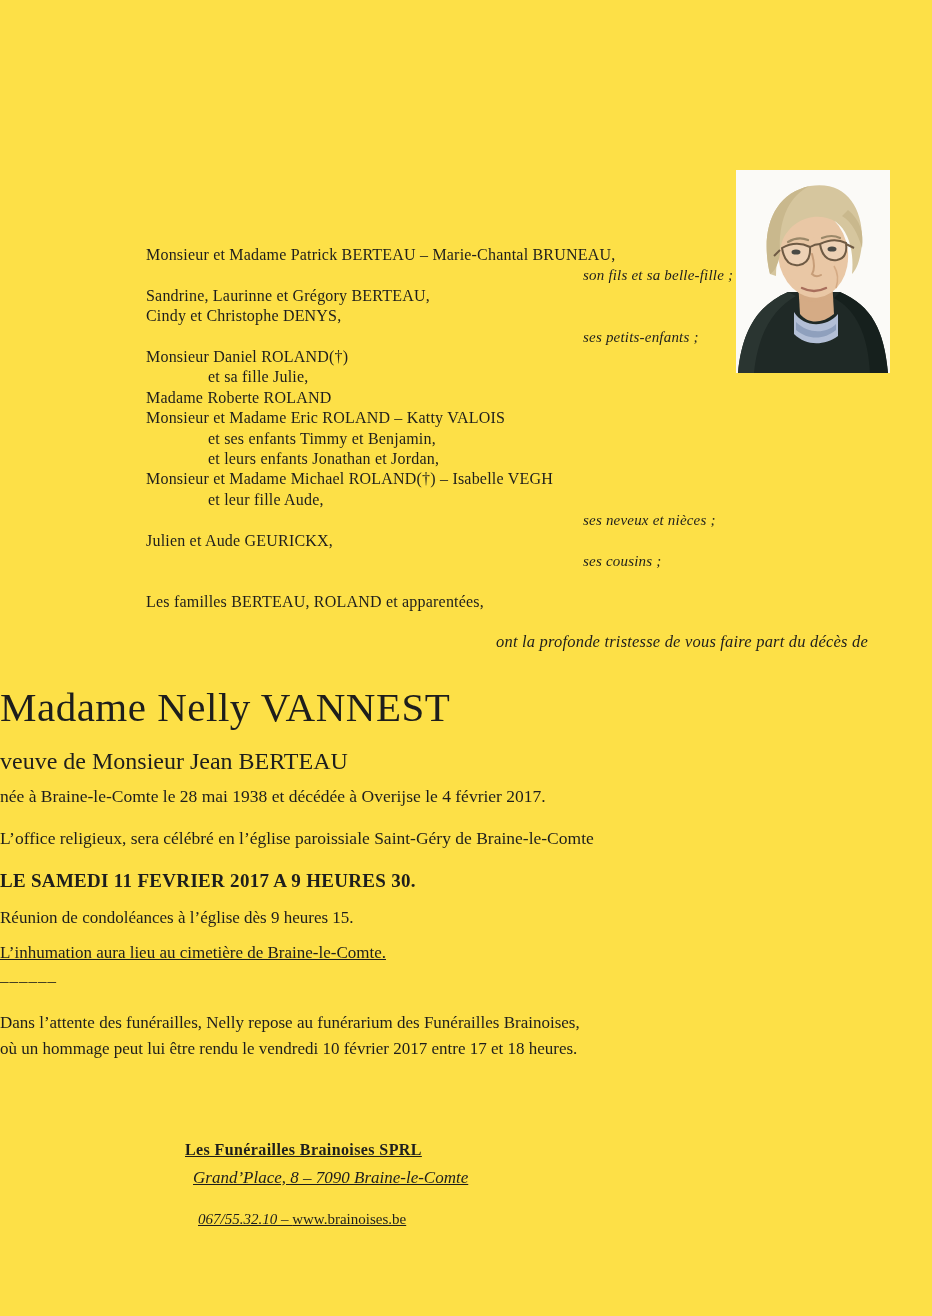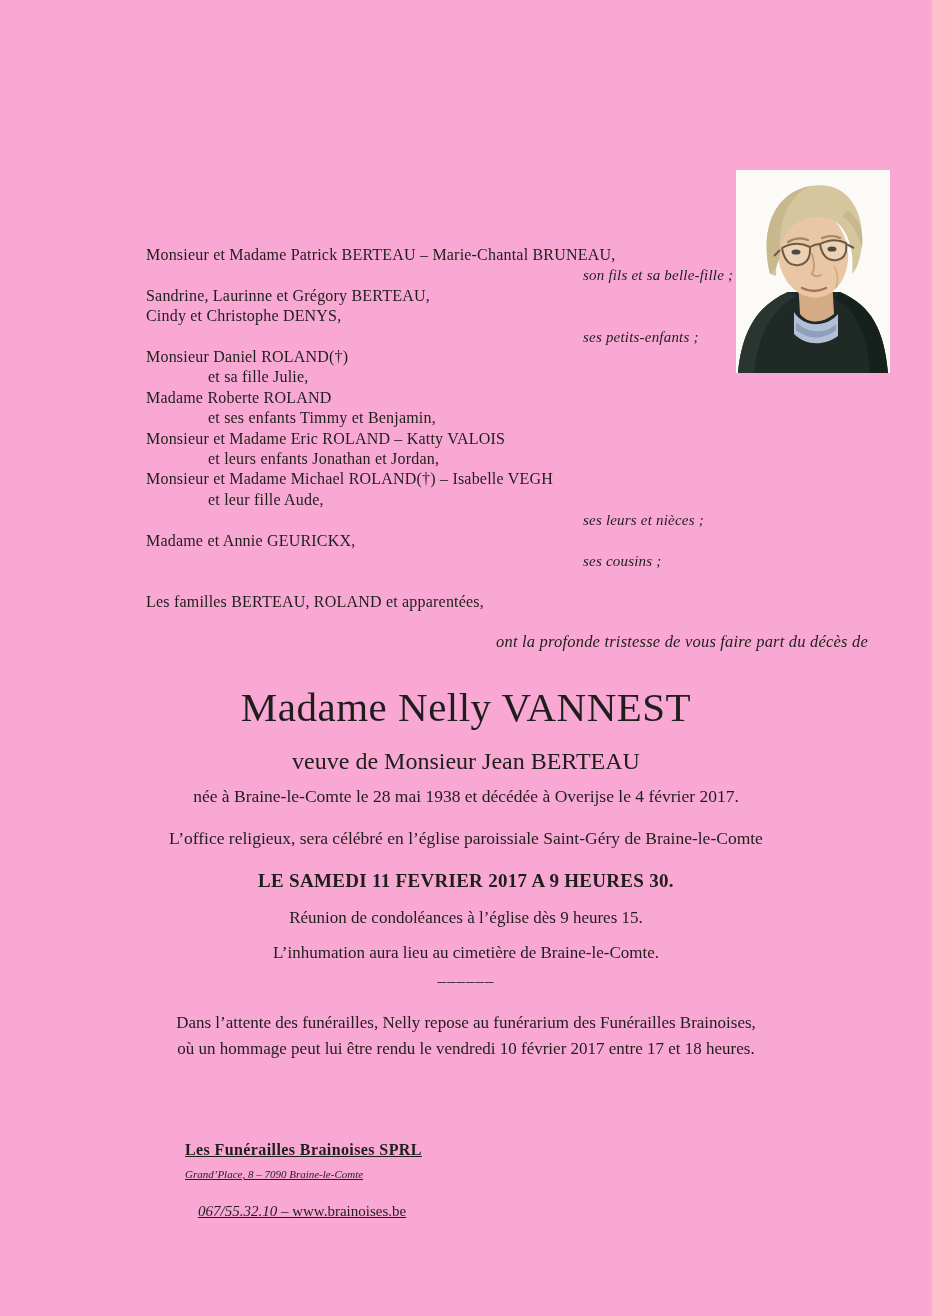--- a/index.html
+++ b/index.html
@@ -1,21 +1,21 @@
 <!DOCTYPE html>
 <html><head>
 <meta charset="utf-8">
 <style>
   html, body { margin: 0; padding: 0; background: #e9e9e9; }
   .page {
     position: relative;
     width: 932px;
     height: 1316px;
     margin: 0 auto;
-    background: #f9a8d4;
+    background: #fde047;
     font-family: "Liberation Serif", serif;
     color: #1e1e1c;
     overflow: hidden;
   }
 
   
   .photo {
     position: absolute;
     left: 736px;
     top: 170px;
@@ -47,45 +47,45 @@
     position: absolute;
     left: 0;
     top: 632px;
     width: 868px;
     text-align: right;
     font-style: italic;
     font-size: 16.5px;
     letter-spacing: 0.2px;
   }
 
-  .center { position: absolute; left: 0; width: 932px; text-align: center; }
+  .center { position: absolute; left: 0; width: 932px; }
 
   .deceased-name   { top: 683px; font-size: 41px; letter-spacing: 0.5px; }
   .deceased-sub    { top: 748px; font-size: 24px; }
   .life-dates      { top: 786px; font-size: 17.5px; }
   .service-line    { top: 828px; font-size: 17.5px; }
   .service-date    { top: 870px; font-size: 19px; font-weight: bold; letter-spacing: 0.3px; }
   .condolences     { top: 908px; font-size: 17px; font-weight: normal; }
-  .burial          { top: 943px; font-size: 17px; }
+  .burial          { top: 943px; font-size: 17px; text-decoration: underline; }
   .divider         { top: 966px; font-size: 17px; letter-spacing: 1px; }
   .visitation      { top: 1010px; font-size: 17px; line-height: 26px; }
 
   .footer {
     position: absolute;
     left: 185px;
     top: 1141px;
     font-size: 16px;
     text-decoration: underline;
   }
   .footer .fh-name { font-weight: bold; letter-spacing: 0.4px; }
   .footer .fh-address {
     margin-top: 9px;
-    margin-left: 0;
+    margin-left: 8px;
     font-style: italic;
-    font-size: 11px;
+    font-size: 17px;
   }
   .footer .fh-contact {
     margin-top: 23px;
     margin-left: 13px;
     font-size: 15px;
   }
   .footer .fh-phone { font-style: italic; }
   .footer .fh-site { font-style: normal; }
 </style>
 </head>
@@ -141,27 +141,27 @@
 
   <div class="family">
     <div class="line name">Monsieur et Madame Patrick BERTEAU – Marie-Chantal BRUNEAU,</div>
     <div class="line relation">son fils et sa belle-fille ;</div>
     <div class="line name">Sandrine, Laurinne et Grégory BERTEAU,</div>
     <div class="line name">Cindy et Christophe DENYS,</div>
     <div class="line relation">ses petits-enfants ;</div>
     <div class="line name">Monsieur Daniel ROLAND(†)</div>
     <div class="line indent">et sa fille Julie,</div>
     <div class="line name">Madame Roberte ROLAND</div>
+    <div class="line name">Monsieur et Madame Eric ROLAND – Katty VALOIS</div>
     <div class="line indent">et ses enfants Timmy et Benjamin,</div>
-    <div class="line name">Monsieur et Madame Eric ROLAND – Katty VALOIS</div>
     <div class="line indent">et leurs enfants Jonathan et Jordan,</div>
     <div class="line name">Monsieur et Madame Michael ROLAND(†) – Isabelle VEGH</div>
     <div class="line indent">et leur fille Aude,</div>
-    <div class="line relation">ses leurs et nièces ;</div>
-    <div class="line name">Madame et Annie GEURICKX,</div>
+    <div class="line relation">ses neveux et nièces ;</div>
+    <div class="line name">Julien et Aude GEURICKX,</div>
     <div class="line relation">ses cousins ;</div>
     <div class="line name families">Les familles BERTEAU, ROLAND et apparentées,</div>
   </div>
 
   <div class="intro">ont la profonde tristesse de vous faire part du décès de</div>
 
   <div class="center deceased-name">Madame Nelly VANNEST</div>
   <div class="center deceased-sub">veuve de Monsieur Jean BERTEAU</div>
 
   <div class="center life-dates">née à Braine-le-Comte le 28 mai 1938 et décédée à Overijse le 4 février 2017.</div>

